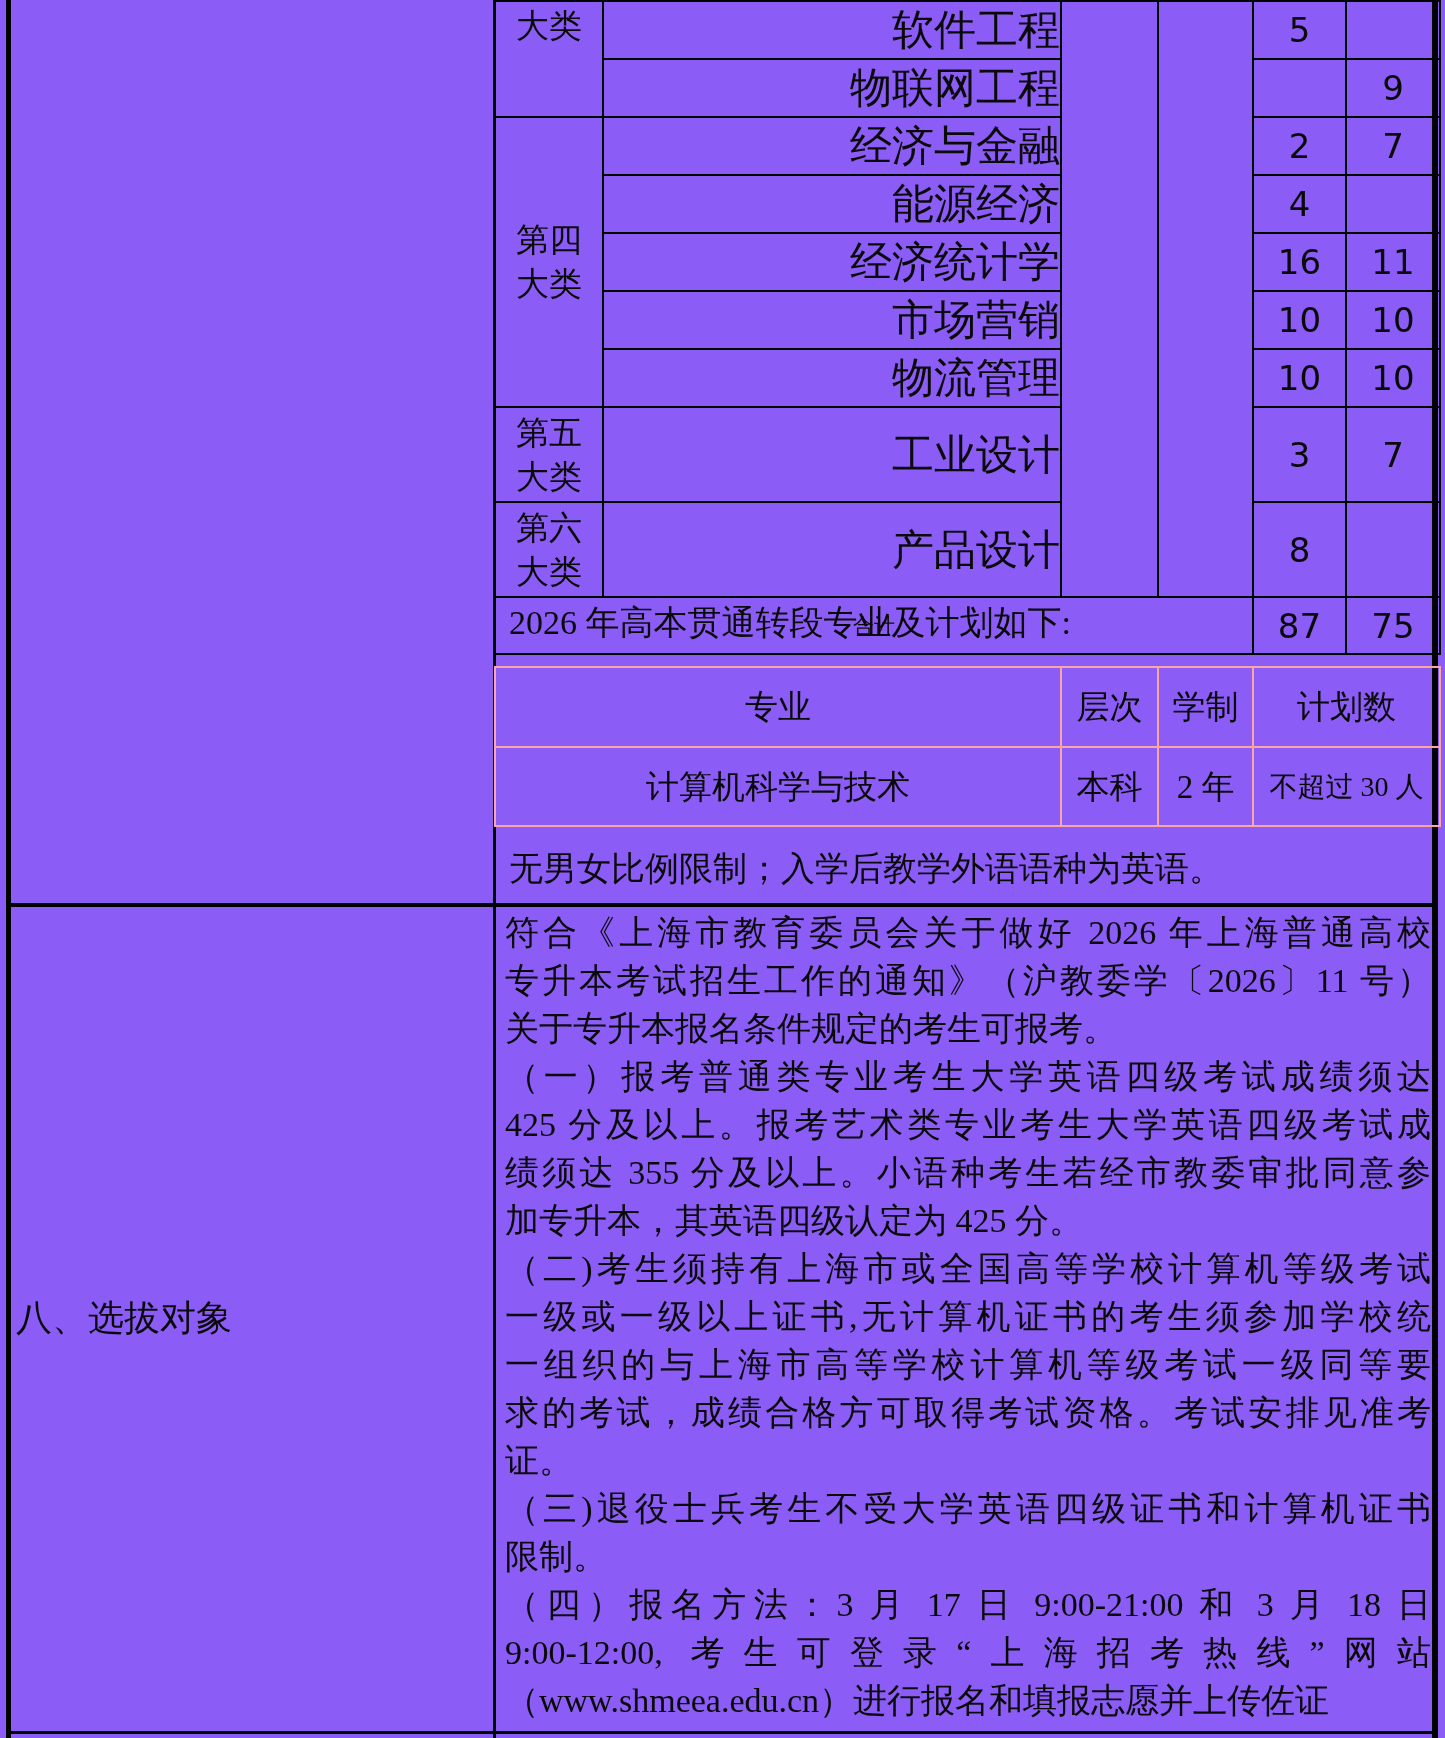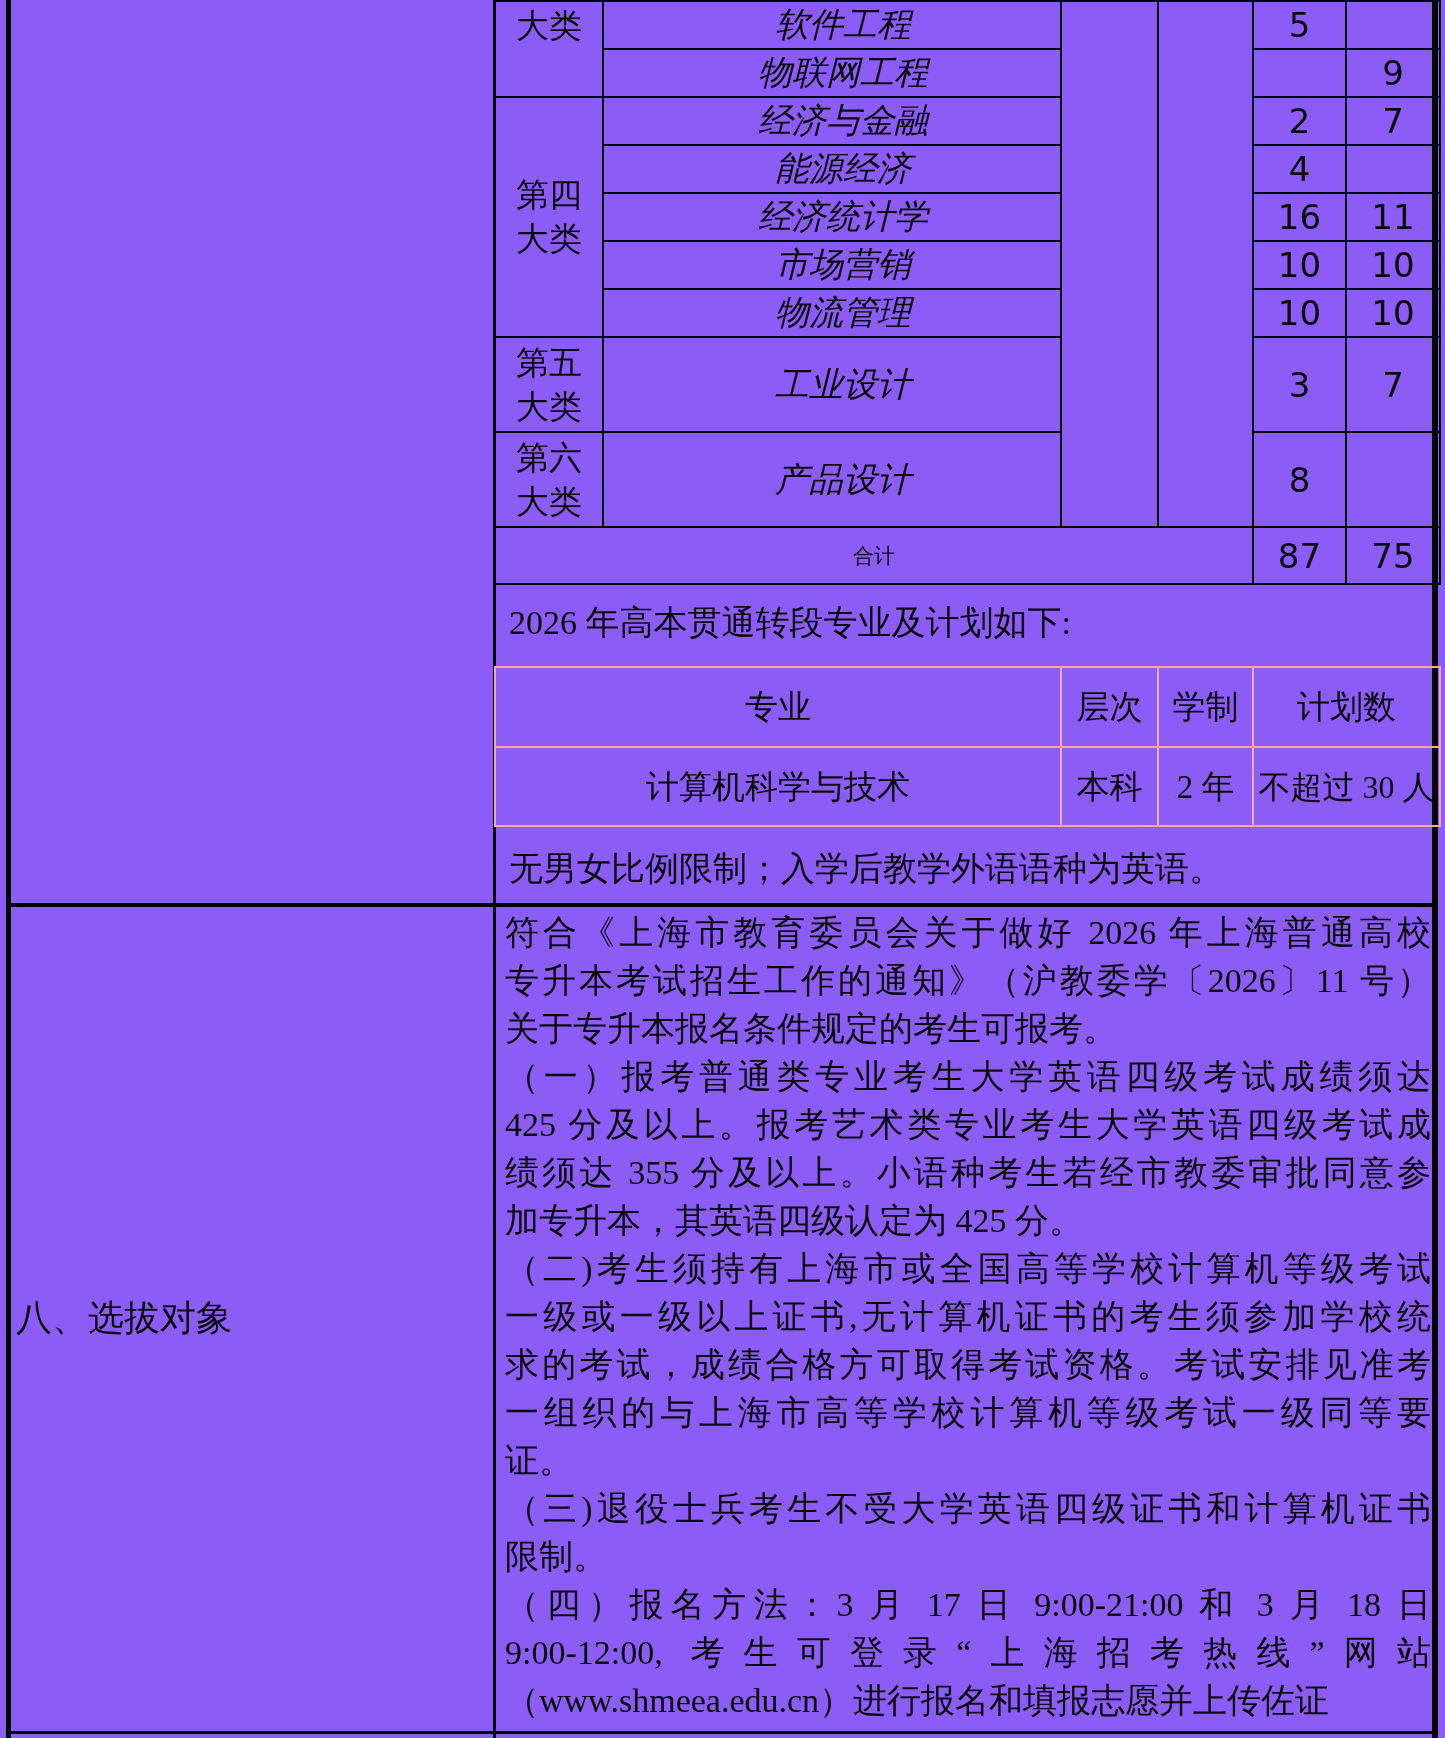--- a/index.html
+++ b/index.html
@@ -10,24 +10,24 @@
   .vline,.hline{position:absolute;background:#000;}
   
   table{border-collapse:collapse;table-layout:fixed;}
   #table1{position:absolute;left:494px;top:0;width:945px;}
   #table1 td{border:2px solid #000;padding:0;vertical-align:middle;overflow:hidden;}
   #table2{position:absolute;left:494px;top:666px;width:945px;}
   #table2 td{border:2px solid #fca5a5;padding:0;vertical-align:middle;text-align:center;overflow:hidden;}
   .zh{font-size:33px;line-height:44px;}
   .cat{ text-align:center;font-size:33px;line-height:44px;}
   .cat-top{vertical-align:top !important;padding-top:2px !important;}
-  .major{text-align:center;padding-left:22px !important;font-size:34px;font-style:italic;}
+  .major{text-align:right;padding-left:22px !important;font-size:42px;}
   .num{font-family:"DejaVu Sans","Liberation Sans",sans-serif;font-size:34px;text-align:center;}
   .total-label{text-align:center;font-size:21px;}
-  .quota-cell{line-height:40px;padding:0 4px !important;font-size:32px;}
+  .quota-cell{line-height:40px;padding:0 4px !important;font-size:28px;}
   
   .note{position:absolute;left:509px;font-size:34px;white-space:nowrap;}
   .sec8-label{position:absolute;left:16px;top:1294px;font-size:36px;white-space:nowrap;}
   .sec8-text{position:absolute;left:505px;top:909px;width:926px;}
   .sec8-text .ln{
     font-size:34px;line-height:48px;height:48px;
     text-align:justify;text-align-last:justify;text-justify:inter-character;
     white-space:nowrap;
   }
   .sec8-text .ln.end{text-align-last:left;}
@@ -155,22 +155,22 @@
   <div class="sec8-text">
     <div class="ln">符合《上海市教育委员会关于做好 2026 年上海普通高校</div>
     <div class="ln">专升本考试招生工作的通知》（沪教委学〔2026〕11 号）</div>
     <div class="ln end">关于专升本报名条件规定的考生可报考。</div>
     <div class="ln">（一）报考普通类专业考生大学英语四级考试成绩须达</div>
     <div class="ln">425 分及以上。报考艺术类专业考生大学英语四级考试成</div>
     <div class="ln">绩须达 355 分及以上。小语种考生若经市教委审批同意参</div>
     <div class="ln end">加专升本，其英语四级认定为 425 分。</div>
     <div class="ln">（二)考生须持有上海市或全国高等学校计算机等级考试</div>
     <div class="ln">一级或一级以上证书,无计算机证书的考生须参加学校统</div>
+    <div class="ln">一组织的与上海市高等学校计算机等级考试一级同等要</div>
     <div class="ln">求的考试，成绩合格方可取得考试资格。考试安排见准考</div>
-    <div class="ln">一组织的与上海市高等学校计算机等级考试一级同等要</div>
     <div class="ln end">证。</div>
     <div class="ln">（三)退役士兵考生不受大学英语四级证书和计算机证书</div>
     <div class="ln end">限制。</div>
     <div class="ln">（四）报名方法：3 月 17 日 9:00-21:00 和 3 月 18 日</div>
     <div class="ln">9:00-12:00, 考生可登录“上海招考热线”网站</div>
     <div class="ln end">（www.shmeea.edu.cn）进行报名和填报志愿并上传佐证</div>
   </div>
 
 </div>
 

